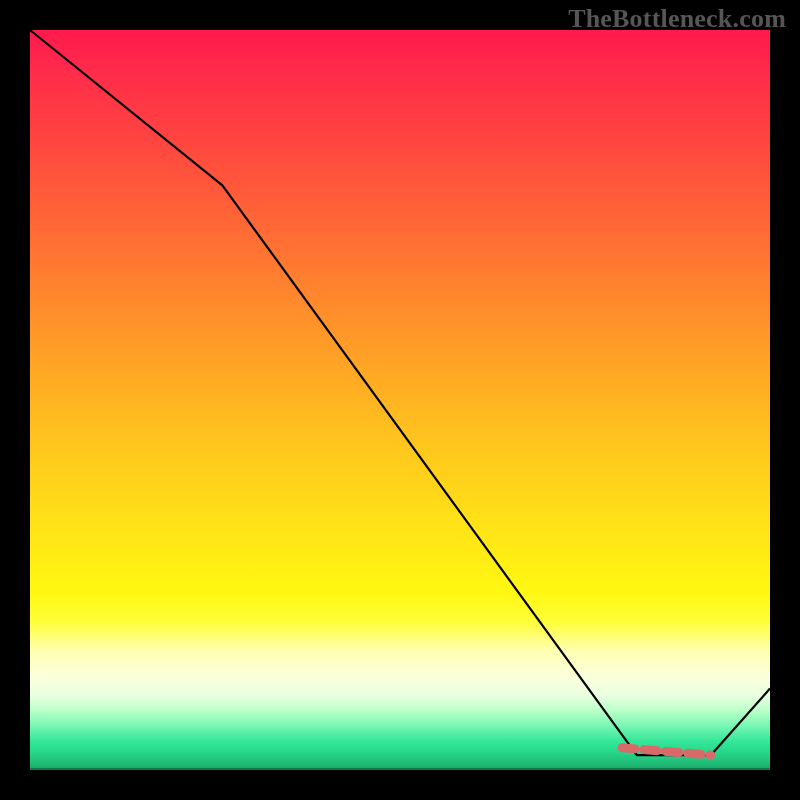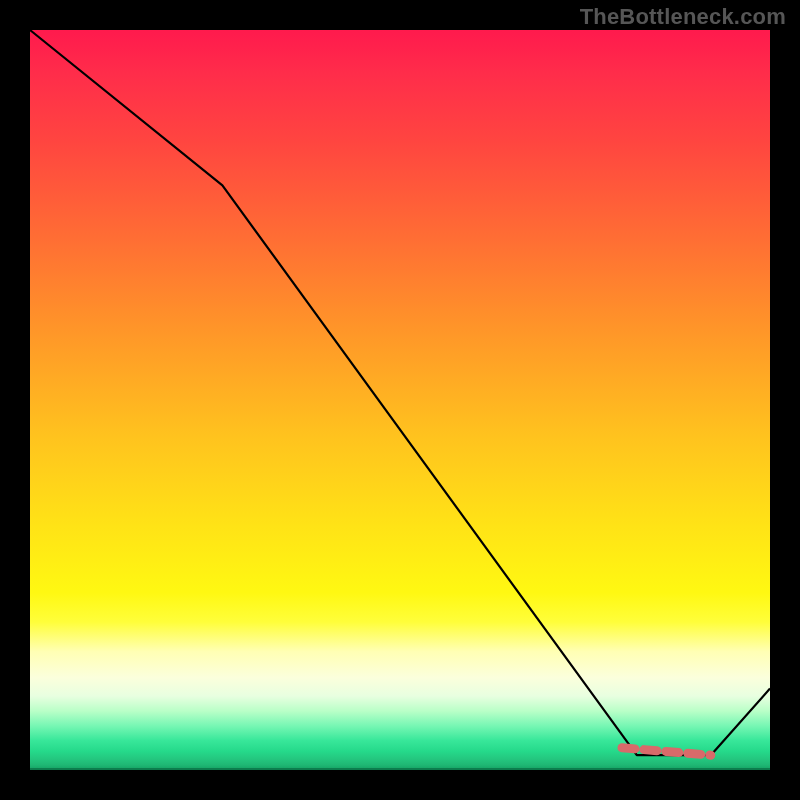--- a/index.html
+++ b/index.html
@@ -15,24 +15,25 @@
     position: relative;
     width: 800px;
     height: 800px;
     background: #000;
   }
   .watermark {
     position: absolute;
     top: 4px;
     right: 14px;
     color: #565656;
-    font-size: 22px;
+    font-size: 26px;
     font-weight: 600;
     letter-spacing: 0.2px;
     z-index: 5;
+    font-family: Liberation Serif, serif;
   }
   .plot-area {
     position: absolute;
     left: 30px;
     top: 30px;
     width: 740px;
     height: 740px;
   }
   .gradient {
     position: absolute;

